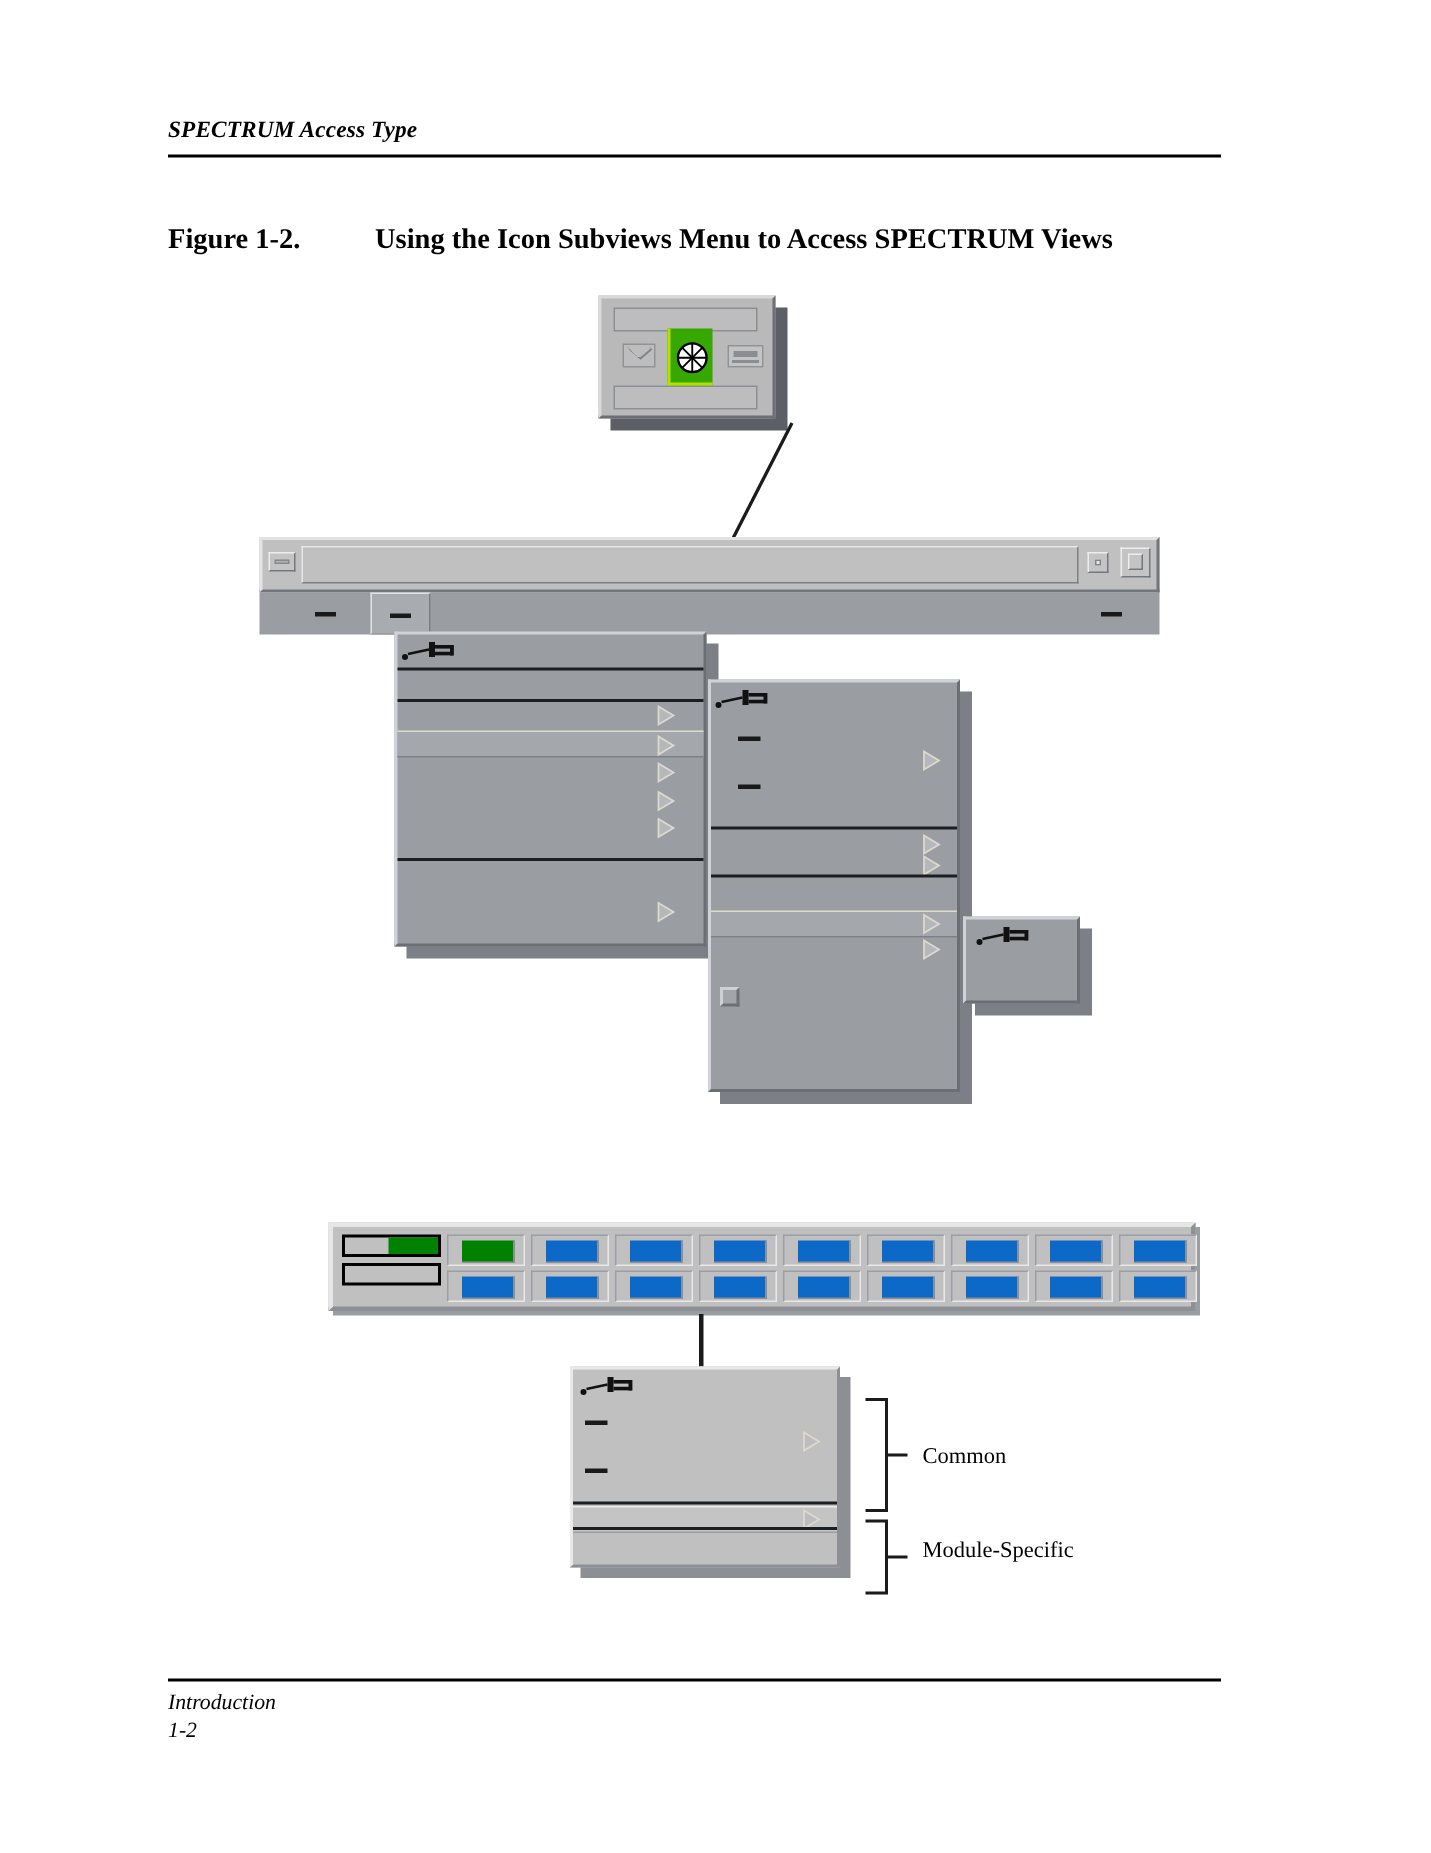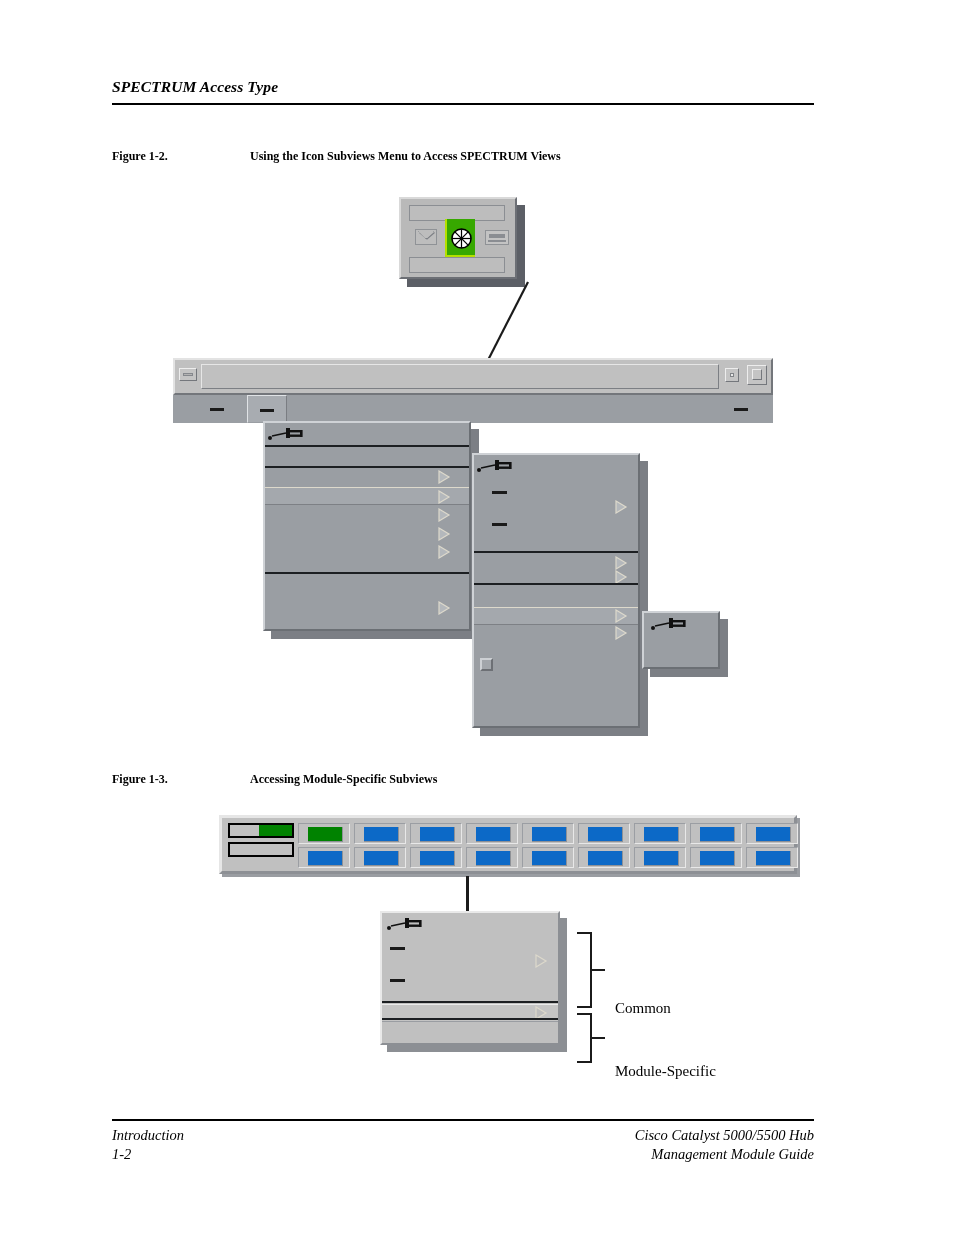--- a/index.html
+++ b/index.html
@@ -51,21 +51,21 @@
     text-align: right;
     font-style: italic;
     font-size: 14.5px;
     line-height: 19px;
     color: #000;
   }
 
   .fig-caption {
     position: absolute;
     font-weight: bold;
-    font-size: 12px;
+    font-size: 19px;
     color: #000;
     white-space: nowrap;
   }
   .fig-caption .num { display: inline-block; width: 138px; }
 
   #fig12-caption { left: 112px; top: 149px; }
   #fig13-caption { left: 112px; top: 772px; }
 
   
   #icon-widget {
@@ -417,21 +417,20 @@
     border-top: 1px solid #eaeaea;
     border-bottom: 1px solid #9a9da2;
   }
 
   .bracket { position: absolute; }
   .bracket-label {
     position: absolute;
     font-size: 15px;
     color: #000;
     white-space: nowrap;
-    margin-top: 37px;
   }
   #bracket-common-label { left: 615px; top: 963px; }
   #bracket-module-label { left: 615px; top: 1026px; }
 </style>
 </head>
 <body>
 
 <div class="page">
 
   <div class="running-head">SPECTRUM Access Type</div>
@@ -603,23 +602,20 @@
     <svg class="tearoff" style="top:4px; left:6px" viewBox="0 0 40 16">
       <circle cx="3" cy="11" r="2" fill="#111"></circle>
       <line x1="5" y1="9" x2="19" y2="6" stroke="#111" stroke-width="1.6"></line>
       <rect x="19" y="1" width="4" height="10" fill="#111"></rect>
       <rect x="23" y="3" width="12" height="2.4" fill="#111"></rect>
       <rect x="23" y="7.5" width="12" height="2.4" fill="#111"></rect>
       <rect x="33" y="3" width="2.6" height="7" fill="#111"></rect>
     </svg>
   </div>
 
-  <div class="fig-caption" id="fig13-caption">
-    <span class="num">Figure 1-3.</span><span>Accessing Module-Specific Subviews</span>
-  </div>
 
   <div id="chassis-shadow"></div>
   <div id="chassis">
     <div id="chassis-supervisor">
       <div class="sup-bar" id="sup-bar-top">
         <span class="led"></span>
       </div>
       <div class="sup-bar" id="sup-bar-bottom"></div>
     </div>
     <div id="chassis-modules">
@@ -742,18 +738,14 @@
     <path d="M2 2 L16 2 L16 50 L2 50" fill="none" stroke="#1b1b1b" stroke-width="2"></path>
     <line x1="16" y1="26" x2="30" y2="26" stroke="#1b1b1b" stroke-width="2"></line>
   </svg>
   <div class="bracket-label" id="bracket-module-label">Module-Specific</div>
 
   <div class="rule-bottom"></div>
   <div class="footer-left">
     <div>Introduction</div>
     <div>1-2</div>
   </div>
-  <div class="footer-right">
-    <div>Cisco Catalyst 5000/5500 Hub</div>
-    <div>Management Module Guide</div>
-  </div>
 
 </div>
 
 </body></html>

